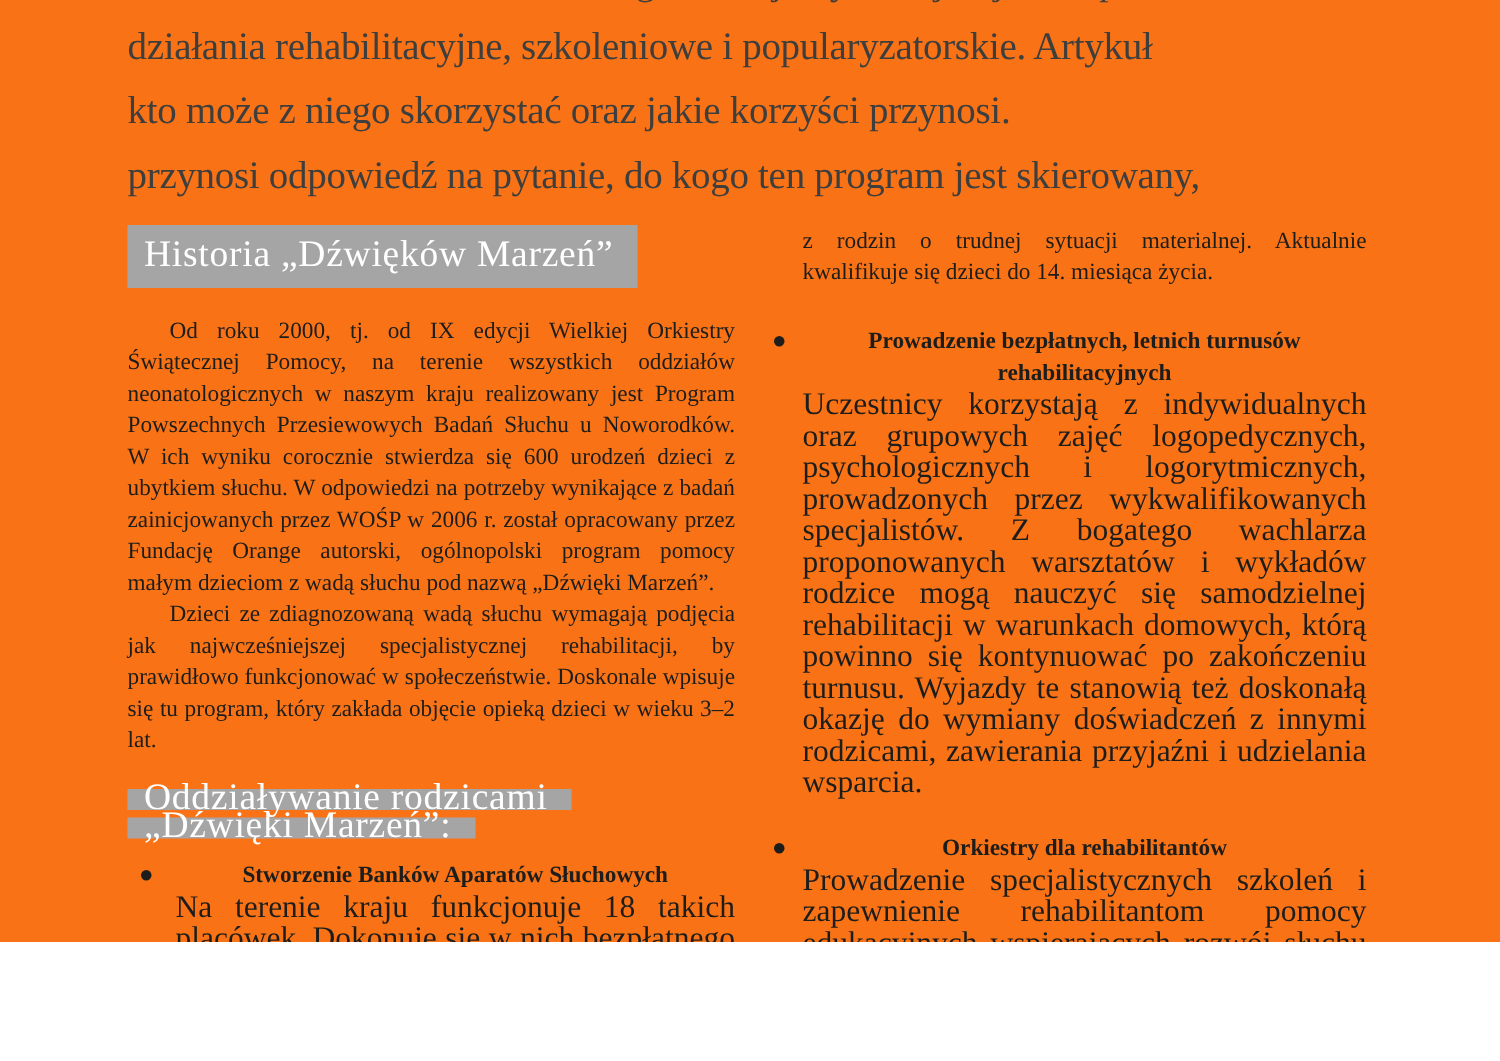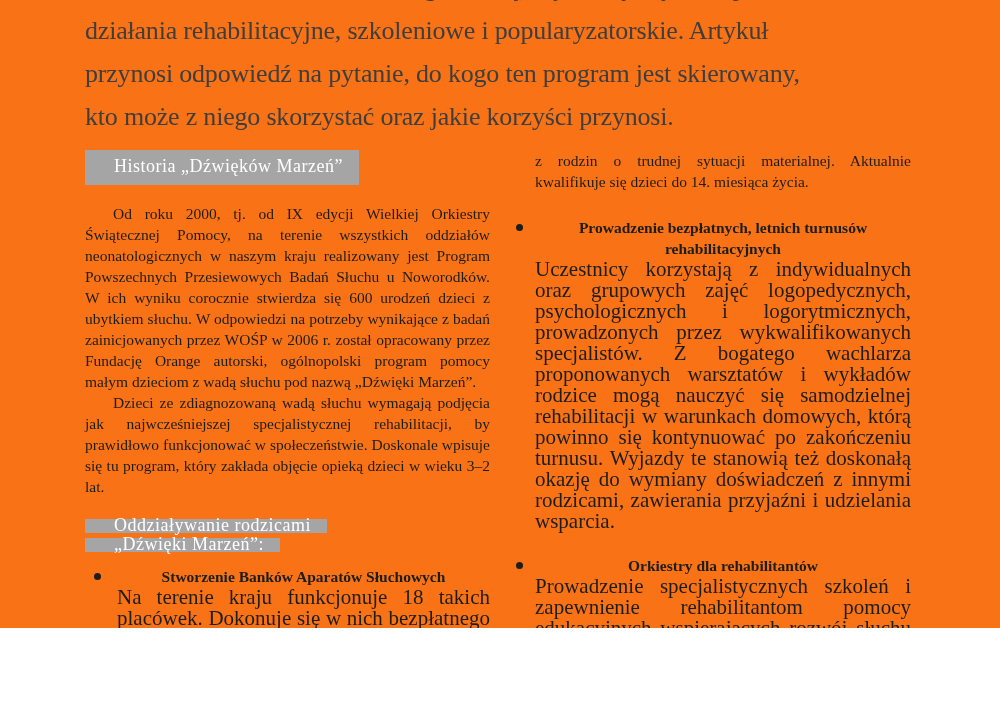--- a/index.html
+++ b/index.html
@@ -27,24 +27,24 @@
   }
   
   .col { position: absolute; top: 150px; }
   .col-left  { left: 85px;  width: 405px; }
   .col-right { left: 535px; width: 376px; }
   
   .section-heading {
     display: inline-block;
     background: #a5a5a5;
     color: #ffffff;
-    font-size: 18px;
+    font-size: 25px;
     font-weight: 300;
     letter-spacing: 0.5px;
-    padding: 6px 16px 8px 29px;
+    padding: 6px 16px 8px 11px;
     margin-bottom: 18px;
   }
   .heading-stack { margin-bottom: 14px; }
   .heading-stack .section-heading { margin-bottom: 0; }
   .heading-stack .h2row { line-height: 0; margin-bottom: 5px; }
   
   .body {
     font-size: 15.5px;
     line-height: 21px;
     text-align: justify;
@@ -77,22 +77,22 @@
   }
 </style>
 </head>
 <body>
 
 <div class="page">
 
   <div class="intro">
     <div class="intro-line">z wadami słuchu. Ma charakter ogólnokrajowy i obejmuje kompleksowe</div>
     <div class="intro-line">działania rehabilitacyjne, szkoleniowe i popularyzatorskie. Artykuł</div>
+    <div class="intro-line">kto może z niego skorzystać oraz jakie korzyści przynosi.</div>
     <div class="intro-line">przynosi odpowiedź na pytanie, do kogo ten program jest skierowany,</div>
-    <div class="intro-line">kto może z niego skorzystać oraz jakie korzyści przynosi.</div>
   </div>
 
   <div class="col col-left">
 
     <div class="section-heading">Historia „Dźwięków Marzeń”</div>
 
     <p class="body indent gap-after0">Od roku 2000, tj. od IX edycji Wielkiej Orkiestry Świątecznej Pomocy, na terenie wszystkich oddziałów neonatologicznych w naszym kraju realizowany jest Program Powszechnych Przesiewowych Badań Słuchu u Noworodków. W ich wyniku corocznie stwierdza się 600 urodzeń dzieci z ubytkiem słuchu. W odpowiedzi na potrzeby wynikające z badań zainicjowanych przez WOŚP w 2006 r. został opracowany przez Fundację Orange autorski, ogólnopolski program pomocy małym dzieciom z wadą słuchu pod nazwą „Dźwięki Marzeń”.</p>
 
     <p class="body indent">Dzieci ze zdiagnozowaną wadą słuchu wymagają podjęcia jak najwcześniejszej specjalistycznej rehabilitacji, by prawidłowo funkcjonować w społeczeństwie. Doskonale wpisuje się tu program, który zakłada objęcie opieką dzieci w wieku 3–2 lat.</p>
 

